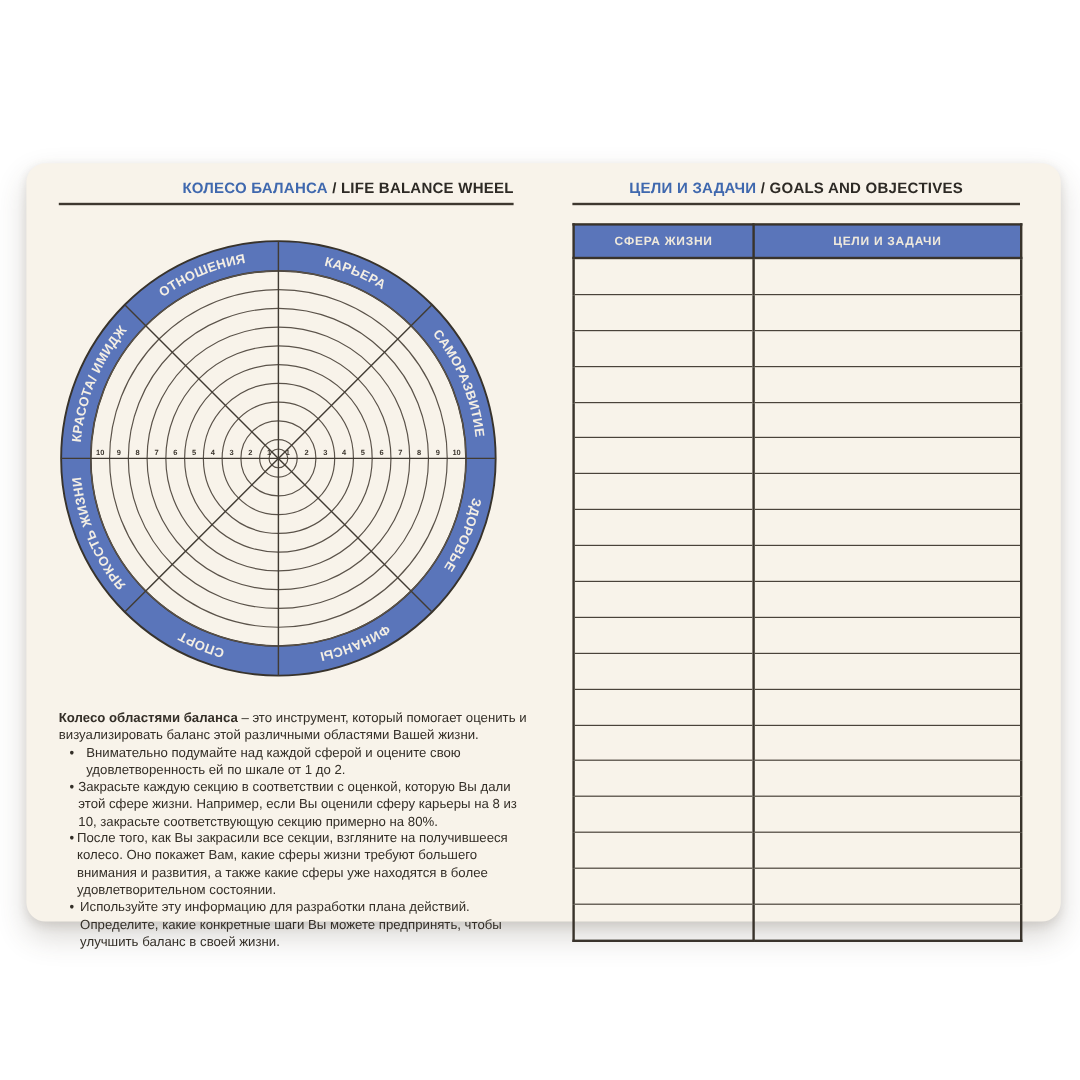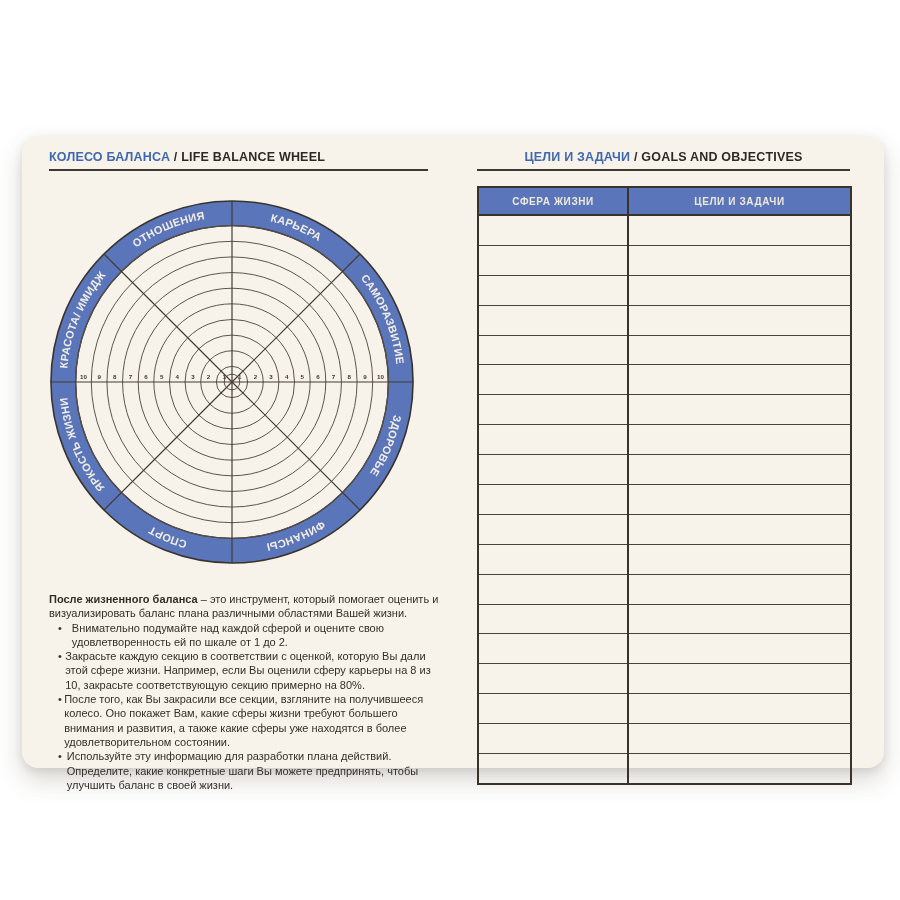--- a/index.html
+++ b/index.html
@@ -1,21 +1,21 @@
 <!DOCTYPE html>
 <html><head>
 <meta charset="utf-8">
 <style>
   html,body{margin:0;padding:0;width:900px;height:900px;background:#ffffff;
     font-family:"Liberation Sans",sans-serif;}
   .card{position:absolute;left:22px;top:136px;width:862px;height:632px;
     background:#f8f3ea;border-radius:16px;
     box-shadow:0 12px 26px rgba(70,58,44,.20),0 3px 8px rgba(70,58,44,.12);}
   .col-header{position:absolute;top:14px;height:19px;border-bottom:2px solid #3e382f;
-    font-weight:bold;font-size:12.5px;letter-spacing:.2px;color:#2d2a25;white-space:nowrap;}
+    font-weight:bold;font-size:12.5px;letter-spacing:.2px;color:#2d2a25;white-space:nowrap;text-align:right;}
   .col-header .accent{color:#3f68ae;}
   #left-header{left:27px;width:379px;}
   #right-header{left:455px;width:373px;text-align:center;}
   #wheel-holder{position:absolute;left:24px;top:60px;width:372px;height:372px;}
   #desc{position:absolute;left:27px;top:456px;width:390px;font-size:11px;
     line-height:14.3px;color:#332e27;}
   #desc .intro{margin:0 0 0 0;}
   #desc ul{margin:0;padding:0;list-style:none;}
   #desc li{display:flex;}
   #desc .dot{width:29px;padding-left:9px;box-sizing:border-box;}
@@ -87,21 +87,21 @@
         <text font-size="11" font-weight="bold" letter-spacing="0.3" fill="#f3eee4" text-anchor="middle"><textPath href="#ringpath" xlink:href="#ringpath" startOffset="18.75%">САМОРАЗВИТИЕ</textPath></text>
         <text font-size="11" font-weight="bold" letter-spacing="0.3" fill="#f3eee4" text-anchor="middle"><textPath href="#ringpath" xlink:href="#ringpath" startOffset="31.25%">ЗДОРОВЬЕ</textPath></text>
         <text font-size="11" font-weight="bold" letter-spacing="0.3" fill="#f3eee4" text-anchor="middle"><textPath href="#ringpath" xlink:href="#ringpath" startOffset="43.75%">ФИНАНСЫ</textPath></text>
         <text font-size="11" font-weight="bold" letter-spacing="0.3" fill="#f3eee4" text-anchor="middle"><textPath href="#ringpath" xlink:href="#ringpath" startOffset="56.25%">СПОРТ</textPath></text>
         <text font-size="11" font-weight="bold" letter-spacing="0.3" fill="#f3eee4" text-anchor="middle"><textPath href="#ringpath" xlink:href="#ringpath" startOffset="68.75%">ЯРКОСТЬ ЖИЗНИ</textPath></text>
         <text font-size="11" font-weight="bold" letter-spacing="0.3" fill="#f3eee4" text-anchor="middle"><textPath href="#ringpath" xlink:href="#ringpath" startOffset="81.25%">КРАСОТА/ ИМИДЖ</textPath></text>
         <text font-size="11" font-weight="bold" letter-spacing="0.3" fill="#f3eee4" text-anchor="middle"><textPath href="#ringpath" xlink:href="#ringpath" startOffset="93.75%">ОТНОШЕНИЯ</textPath></text>
       </svg></div>
 
   <div id="desc">
-    <p class="intro"><b>После жизненного баланса</b><span> – это инструмент, который помогает оценить и визуализировать баланс плана различными областями Вашей жизни.</span></p>
+    <p class="intro"><b>Колесо областями баланса</b><span> – это инструмент, который помогает оценить и визуализировать баланс этой различными областями Вашей жизни.</span></p>
     <ul id="bullet-list">
         <li>
           <span class="dot">•</span>
           <span class="bt">Внимательно подумайте над каждой сферой и оцените свою удовлетворенность ей по шкале от 1 до 2.</span>
         </li>
         <li>
           <span class="dot">•</span>
           <span class="bt">Закрасьте каждую секцию в соответствии с оценкой, которую Вы дали этой сфере жизни. Например, если Вы оценили сферу карьеры на 8 из 10, закрасьте соответствующую секцию примерно на 80%.</span>
         </li>
         <li>

